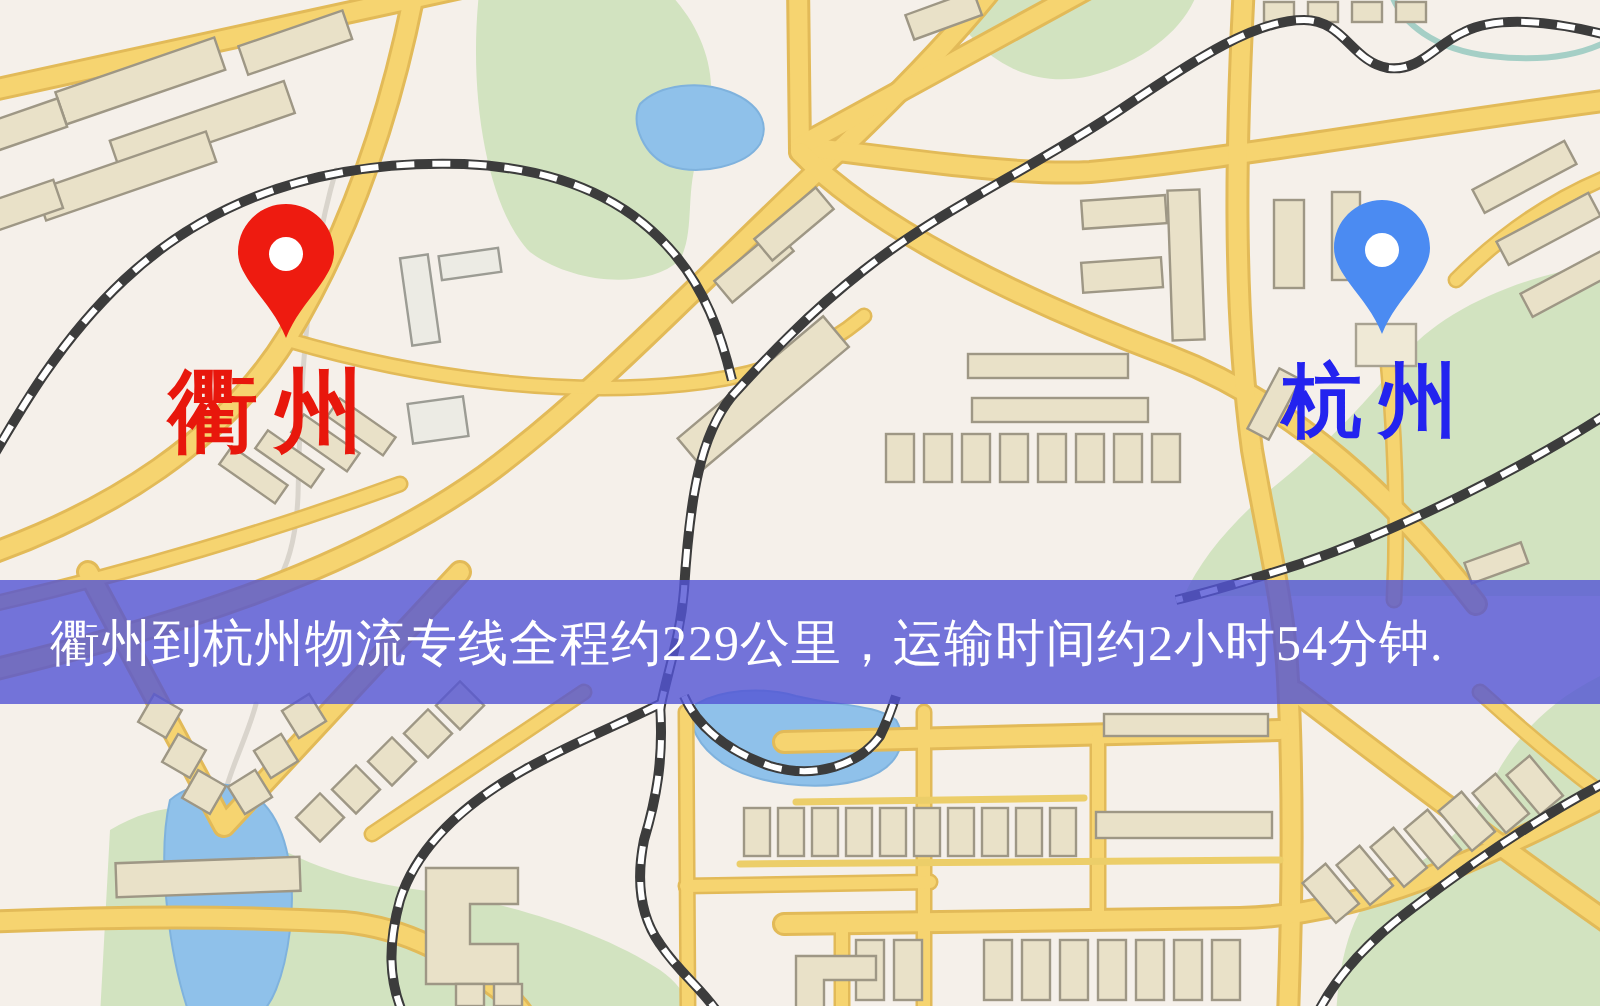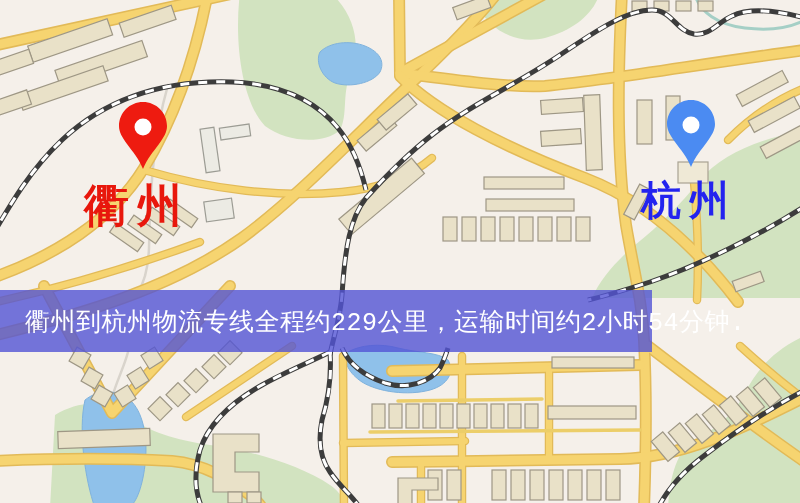--- a/index.html
+++ b/index.html
@@ -1,18 +1,18 @@
 <!DOCTYPE html>
 <html style="--background: #f5f0ea; --road: #f6d470; --road-casing: #e2ba58; --building-fill: #e9e1c8; --building-stroke: #9e9785; --park: #d2e3c0; --water: #8fc1ea; --railway: #3c3c3c; --banner-bg: rgba(82,84,213,0.8); --banner-text: #ffffff; --origin-pin: #ee1b10; --origin-label: #e8170c; --dest-pin: #4b8bf2; --dest-label: #2323ef;"><head>
 <meta charset="utf-8">
 <style>
   html,body{margin:0;padding:0;background:#ffffff;}
   .stage{
     position:relative;width:800px;height:503px;overflow:hidden;
-    font-family:Liberation Mono, monospace;
+    font-family:Liberation Serif, serif;
     background:var(--background,#f5f0ea);
   }
   .stage svg{position:absolute;left:0;top:0;display:block;}
 
   
   .park path{fill:var(--park,#d2e3c0);stroke:none;}
   .water path{fill:var(--water,#8fc1ea);stroke:#7fb2dd;stroke-width:1;}
   .river{fill:none;stroke:#a5cfc6;stroke-width:3;stroke-linecap:round;}
   .whiteline{fill:none;stroke:#ececе6;stroke-width:3;stroke-linecap:round;}
   .whiteline2{fill:none;stroke:#d9d4cc;stroke-width:2.5;stroke-linecap:round;}
@@ -28,21 +28,21 @@
   .bld .gray{fill:#ecebe4;stroke:#9c9c94;}
 
   .pin-origin path{fill:var(--origin-pin,#ee1b10);}
   .pin-dest   path{fill:var(--dest-pin,#4b8bf2);}
   .pin-hole{fill:#ffffff;}
   .city-label{font-weight:700;letter-spacing:8px;}
   .label-origin{fill:var(--origin-label,#e8170c);font-size:45px;}
   .label-dest{fill:var(--dest-label,#2323ef);font-size:40px;}
 
   .banner{
-    position:absolute;left:0;top:290px;width:652px;height:62px;
+    position:absolute;left:0;top:290px;width:800px;height:62px;
     background:var(--banner-bg,rgba(82,84,213,0.8));
     display:flex;align-items:center;
     box-sizing:border-box;padding-left:25px;
   }
   .banner-text{
     color:var(--banner-text,#ffffff);font-size:25px;letter-spacing:0.5px;
     white-space:nowrap;
   }
 </style>
 </head>

